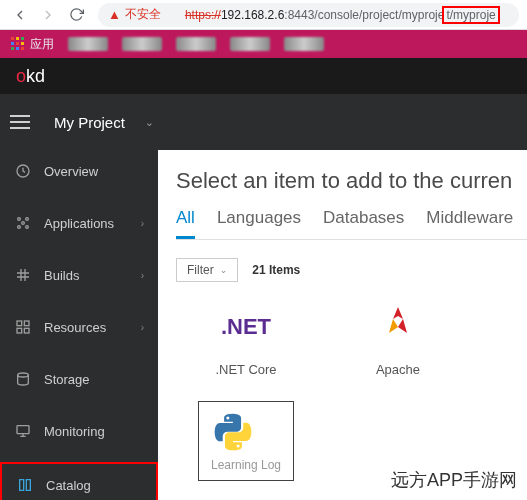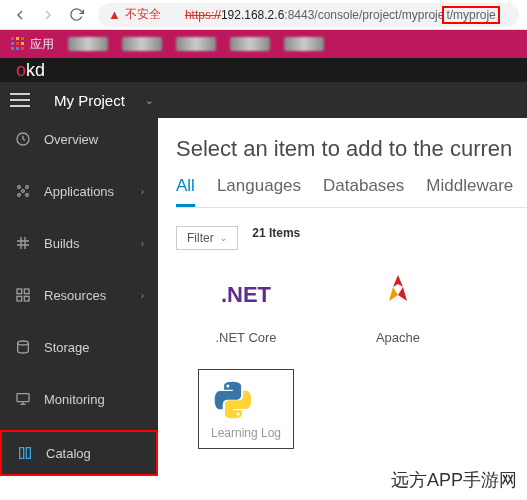--- a/index.html
+++ b/index.html
@@ -16,46 +16,46 @@
 .url-host { color: #202124; }
 .url-path { color: #5f6368; }
 .url-highlight { border: 2px solid #ff0000; padding: 0 2px; margin-left: -2px; }
 
 .bookmarks { background: #be185d; height: 28px; display: flex; align-items: center; padding: 0 10px; gap: 14px; }
 .bm-item { display: flex; align-items: center; color: #e8eaed; font-size: 12px; gap: 4px; }
 .bm-icon { width: 16px; height: 16px; display: inline-block; }
 .bm-blur { width: 40px; height: 14px; background: linear-gradient(90deg, #888, #ccc, #888); border-radius: 2px; filter: blur(1px); }
 
 
-.okd-header { background: #1a1a1a; height: 24px; display: flex; align-items: center; padding: 0 16px; }
+.okd-header { background: #1a1a1a; height: 36px; display: flex; align-items: center; padding: 0 16px; }
 .okd-logo { color: #fff; font-size: 18px; font-weight: 300; }
 .okd-logo .o { color: #ea2845; }
 
 
-.project-bar { background: #2c2d2e; height: 36px; display: flex; align-items: center; padding: 0 10px; }
+.project-bar { background: #2c2d2e; height: 56px; display: flex; align-items: center; padding: 0 10px; }
 .hamburger { width: 28px; height: 28px; display: flex; flex-direction: column; justify-content: center; gap: 4px; cursor: pointer; margin-right: 16px; }
 .hamburger span { height: 2px; background: #d0d0d0; width: 20px; }
 .project-name { color: #fff; font-size: 15px; display: flex; align-items: center; gap: 20px; }
 .chevron { color: #999; font-size: 11px; }
 
 
 .main { display: flex; height: calc(500px - 30px - 28px - 40px - 44px); }
 .sidebar { width: 158px; background: #2c2d2e; display: flex; flex-direction: column; justify-content: space-between; }
 .side-item { display: flex; align-items: center; padding: 12px 14px; color: #d0d0d0; font-size: 13px; cursor: pointer; gap: 12px; }
 .side-item.active { border: 2px solid #ff0000; }
 .side-icon { width: 18px; height: 18px; display: flex; align-items: center; justify-content: center; color: #9e9e9e; }
 .side-chev { margin-left: auto; color: #888; font-size: 10px; }
 
 .content { flex: 1; background: #fff; padding: 18px 0 0 18px; overflow: hidden; }
 .content h1 { font-size: 22px; font-weight: 300; color: #4a4a4a; margin-bottom: 14px; white-space: nowrap; }
 .tabs { display: flex; gap: 22px; border-bottom: 1px solid #e0e0e0; margin-bottom: 18px; }
 .tab { font-size: 17px; color: #666; padding-bottom: 8px; cursor: pointer; white-space: nowrap; text-align: right; }
 .tab.active { color: #0088ce; border-bottom: 3px solid #0088ce; }
 
-.filter-row { display: flex; align-items: flex-start; gap: 14px; margin-bottom: 20px; }
+.filter-row { display: flex; align-items: center; gap: 14px; margin-bottom: 20px; }
 .filter-btn { border: 1px solid #ccc; background: #fff; padding: 4px 10px; font-size: 12px; color: #555; display: flex; align-items: center; gap: 6px; cursor: pointer; }
 .count { font-size: 12px; color: #333; font-weight: 600; }
 
 .cards { display: flex; gap: 12px; }
 .card-col { display: flex; flex-direction: column; align-items: center; width: 140px; }
 .card-logo { height: 50px; display: flex; align-items: center; justify-content: center; margin-bottom: 10px; }
 .net-logo { font-size: 22px; font-weight: 600; color: #5c2d91; }
 .card-label { font-size: 13px; color: #555; text-align: center; margin-bottom: 24px; }
 .card-highlight { border: 1px solid #404040; padding: 8px 12px; }
 .python-logo { width: 44px; height: 44px; }

